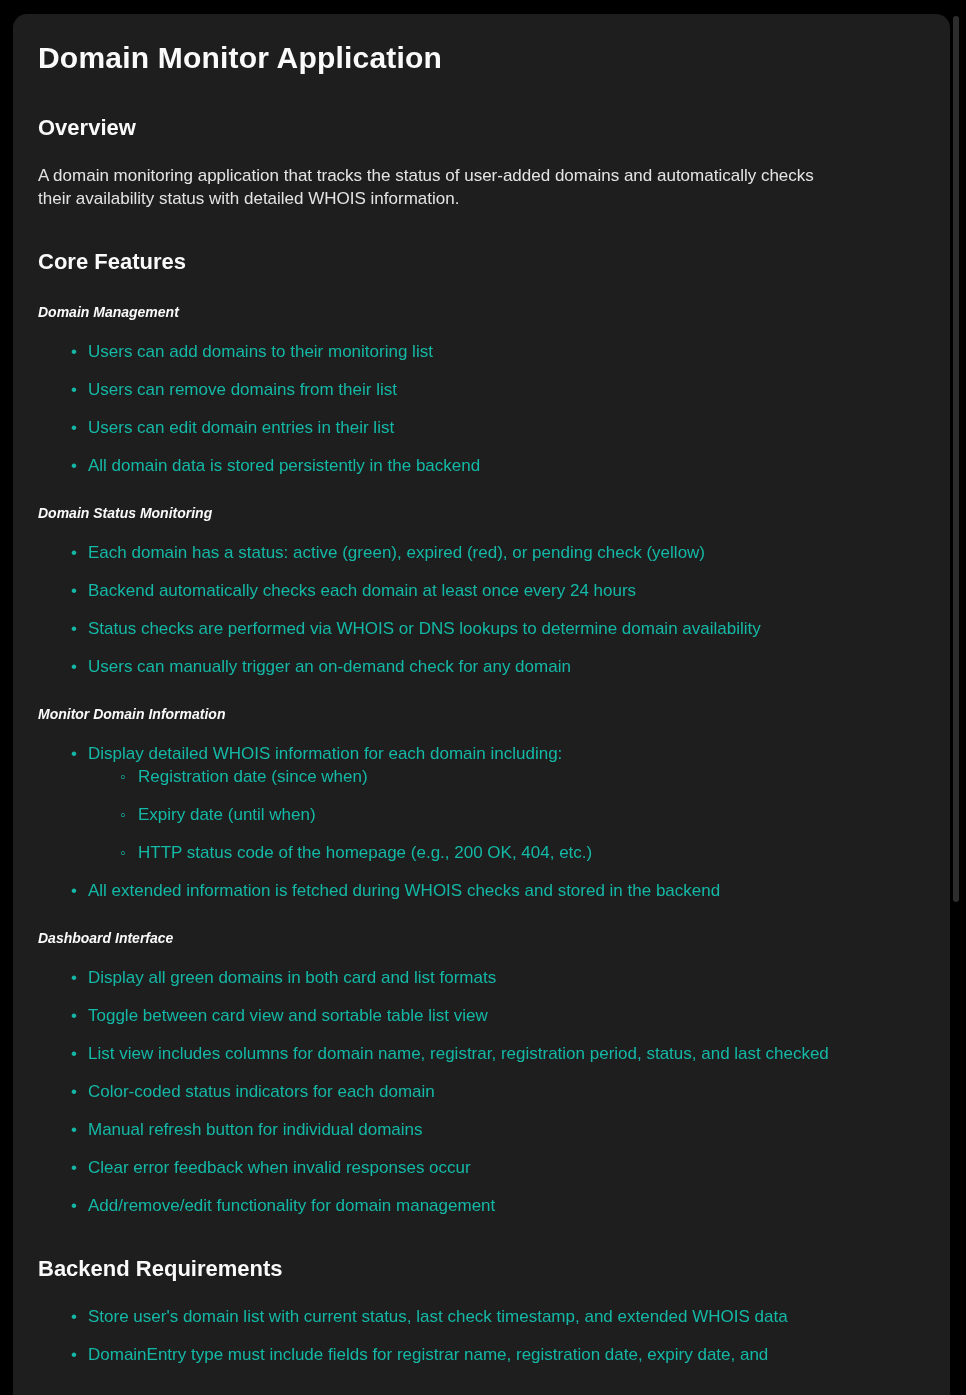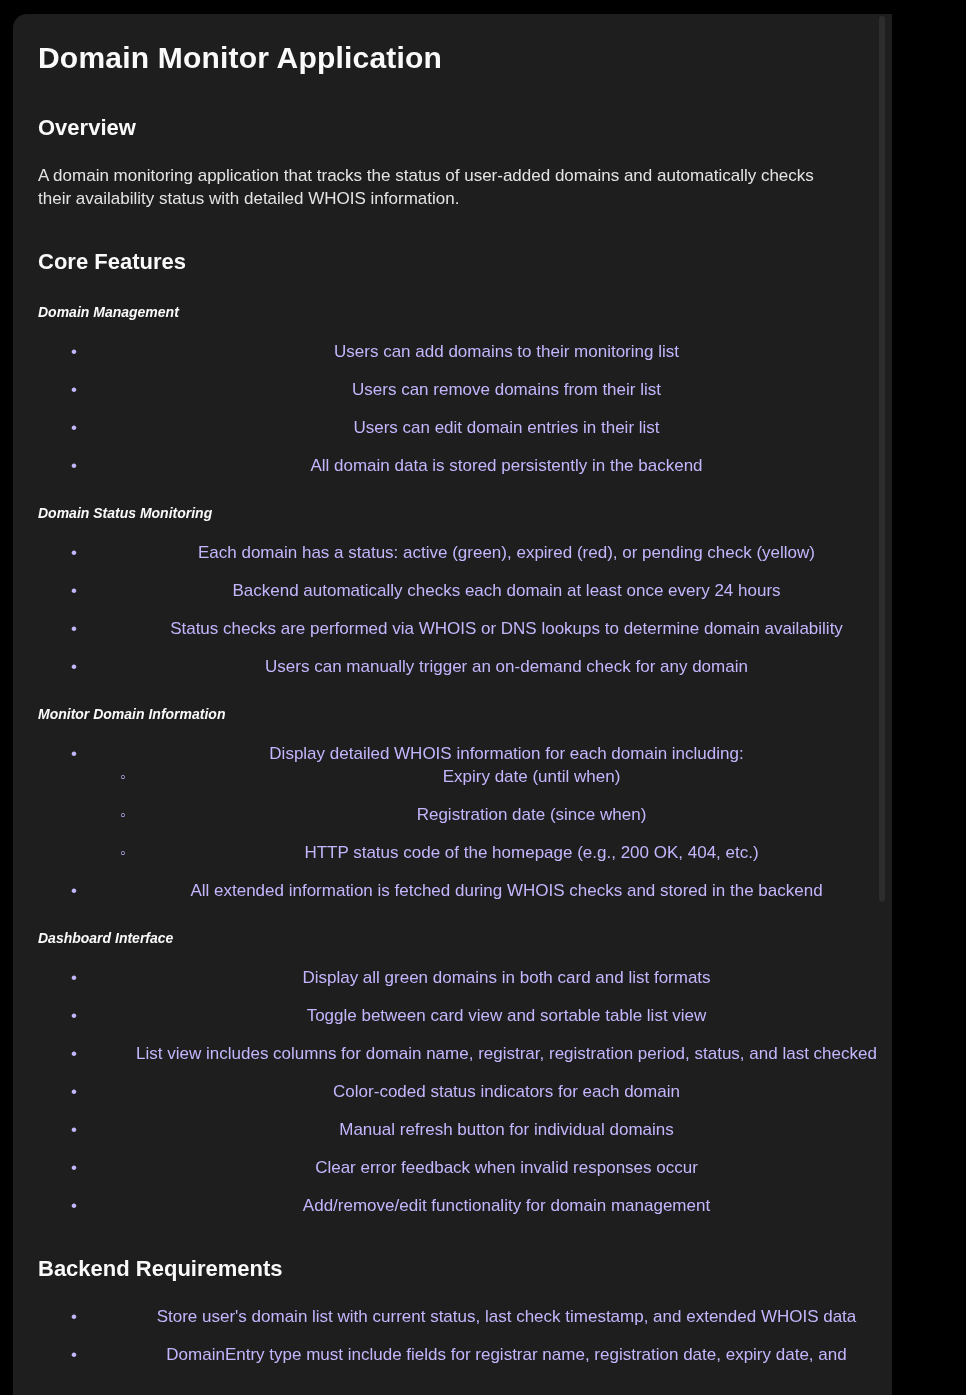--- a/index.html
+++ b/index.html
@@ -6,21 +6,21 @@
     margin: 0;
     padding: 0;
     background: #000000;
     width: 966px;
     height: 1395px;
     overflow: hidden;
     font-family: "Liberation Sans", "DejaVu Sans", sans-serif;
   }
   .viewport {
     position: relative;
-    width: 892px;
+    width: 966px;
     height: 1395px;
     background: #000000;
     overflow: hidden;
   }
   .card {
     position: absolute;
     left: 13px;
     top: 14px;
     width: 937px;
     min-height: 1600px;
@@ -63,22 +63,21 @@
   .card ul {
     list-style: none;
     margin: 0;
     padding: 0 0 0 50px;
   }
   .card li {
     font-size: 17px;
     line-height: 23px;
     margin: 0 0 15px 0;
     position: relative;
-    color: #c4b5fd;
-    text-align: center;
+    color: #14b8a6;
   }
   .card ul > li:last-child {
     margin-bottom: 0;
   }
   .card ul.level1 > li::before {
     content: "\2022";
     position: absolute;
     left: -17px;
     top: 0;
   }
@@ -123,22 +122,22 @@
         <h3>Domain Status Monitoring</h3>
         <ul class="level1">
           <li><span>Each domain has a status: active (green), expired (red), or pending check (yellow)</span></li>
           <li><span>Backend automatically checks each domain at least once every 24 hours</span></li>
           <li><span>Status checks are performed via WHOIS or DNS lookups to determine domain availability</span></li>
           <li><span>Users can manually trigger an on-demand check for any domain</span></li>
         </ul>
         <h3>Monitor Domain Information</h3>
         <ul class="level1">
           <li><span>Display detailed WHOIS information for each domain including:</span><ul class="level2">
+              <li><span>Registration date (since when)</span></li>
               <li><span>Expiry date (until when)</span></li>
-              <li><span>Registration date (since when)</span></li>
               <li><span>HTTP status code of the homepage (e.g., 200 OK, 404, etc.)</span></li>
             </ul></li>
           <li><span>All extended information is fetched during WHOIS checks and stored in the backend</span></li>
         </ul>
         <h3>Dashboard Interface</h3>
         <ul class="level1">
           <li><span>Display all green domains in both card and list formats</span></li>
           <li><span>Toggle between card view and sortable table list view</span></li>
           <li><span>List view includes columns for domain name, registrar, registration period, status, and last checked</span></li>
           <li><span>Color-coded status indicators for each domain</span></li>

